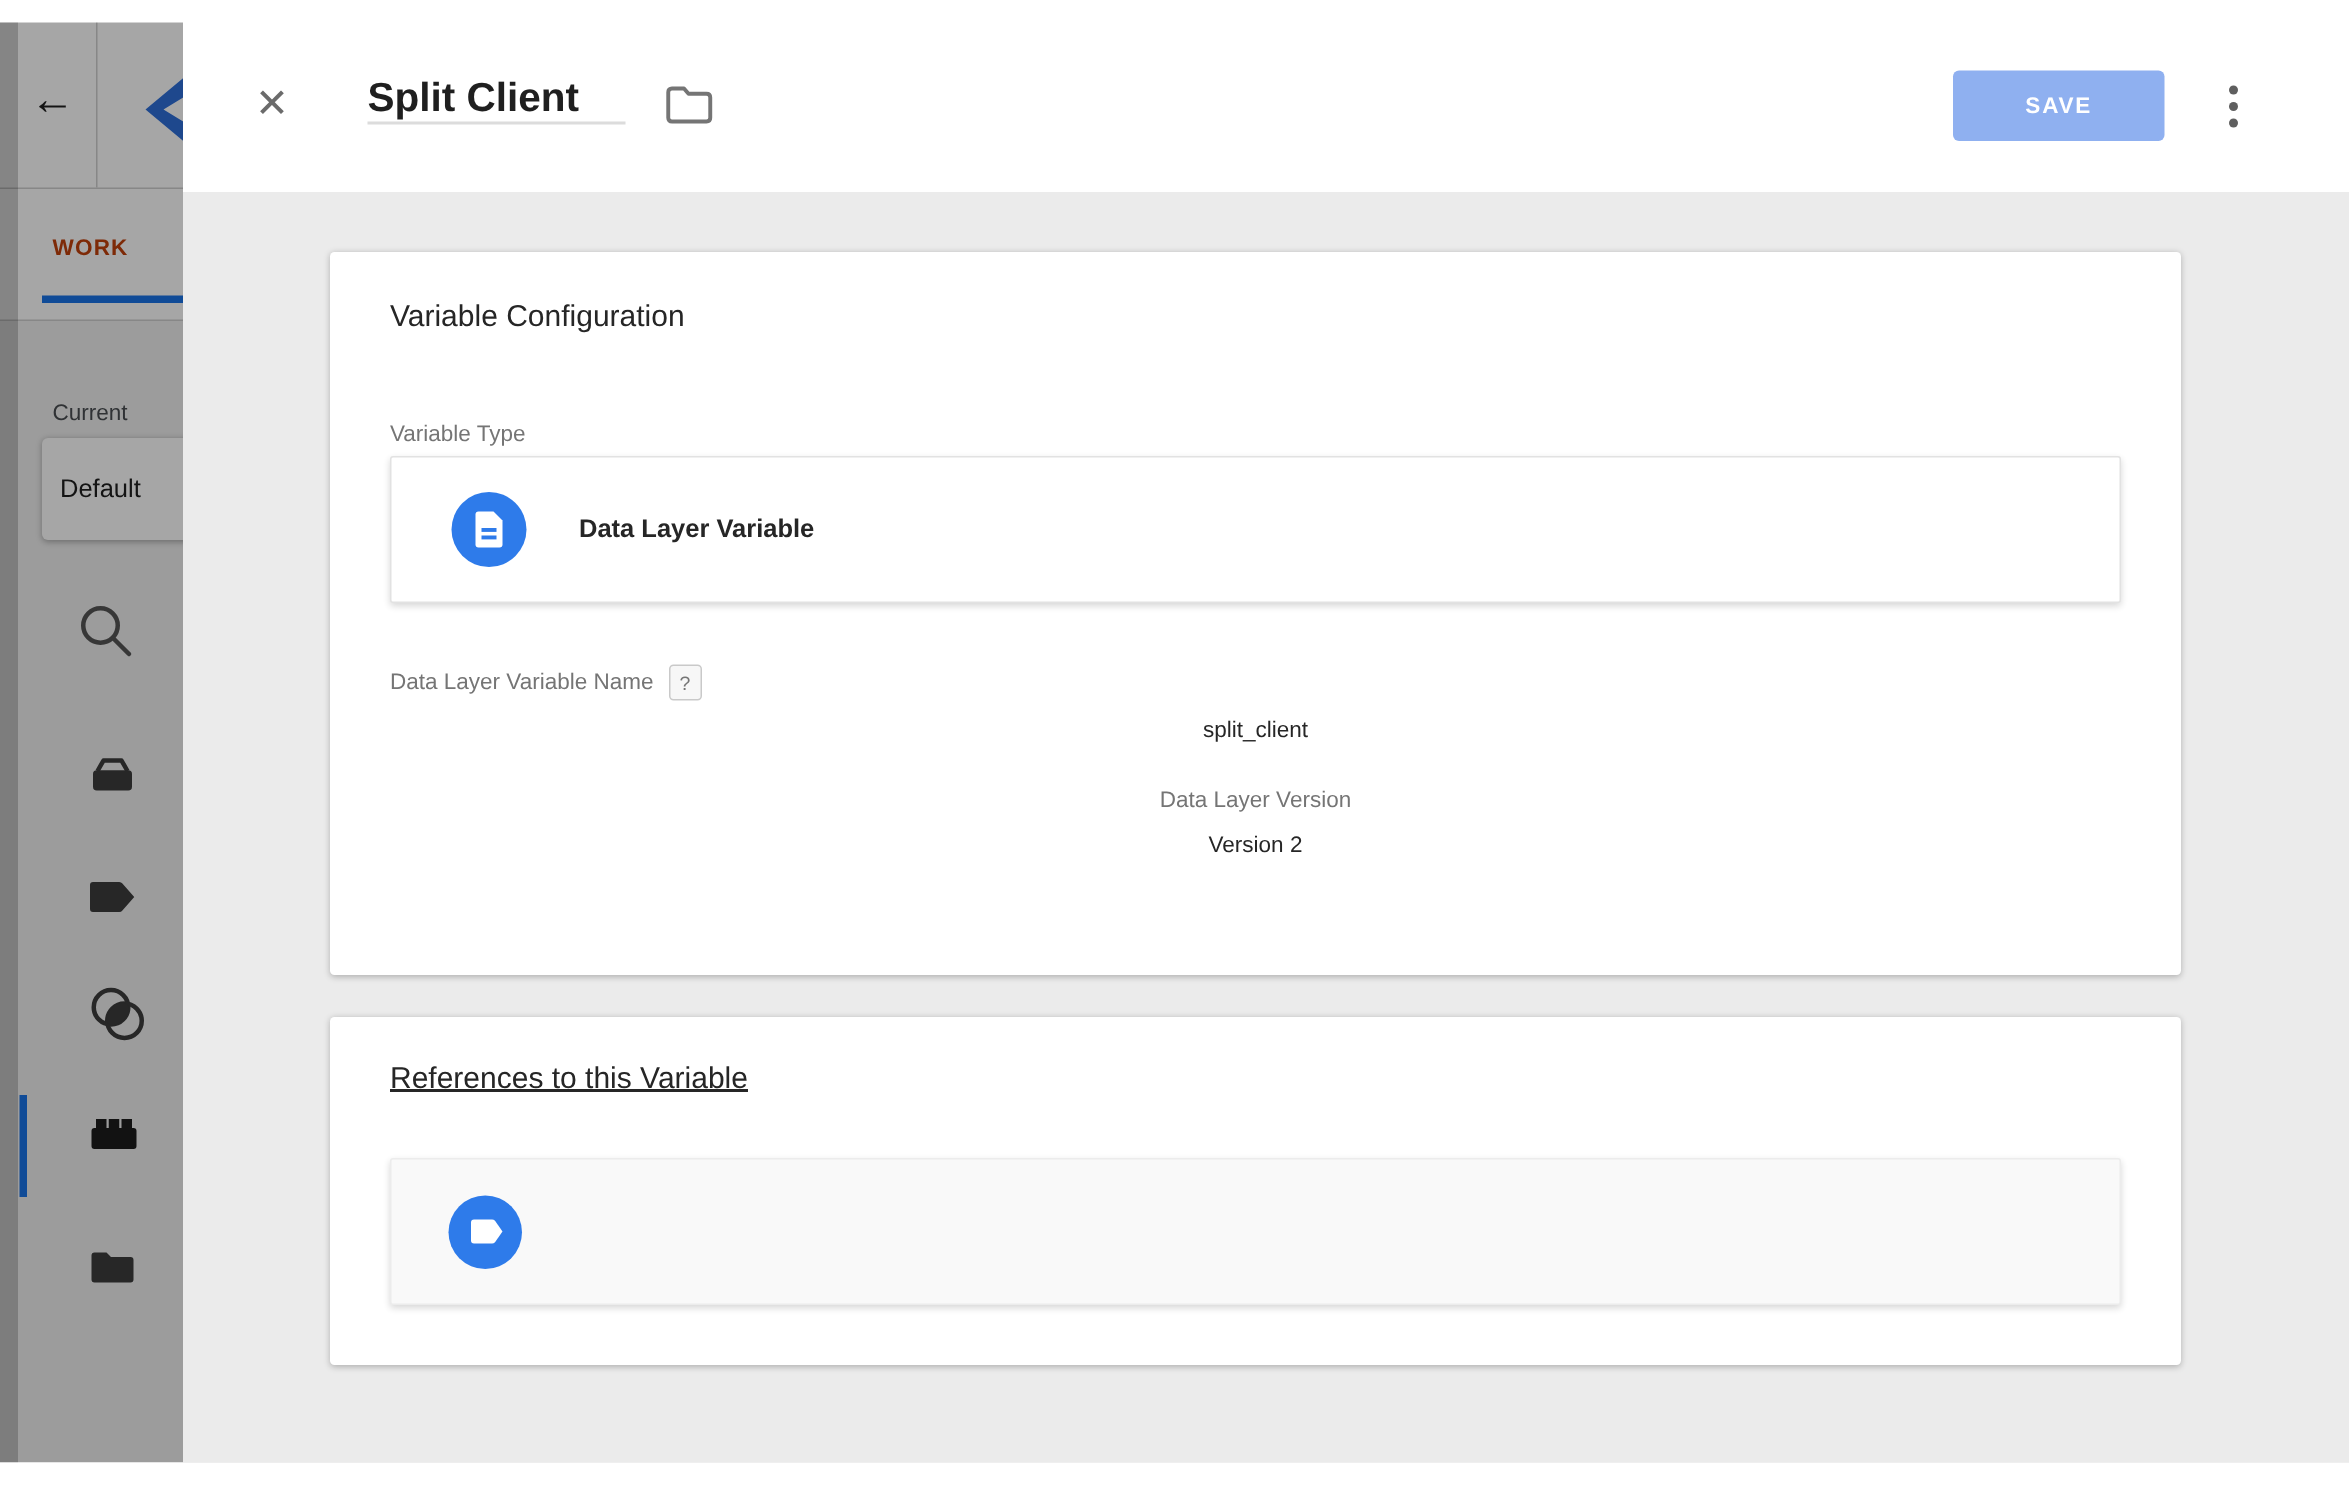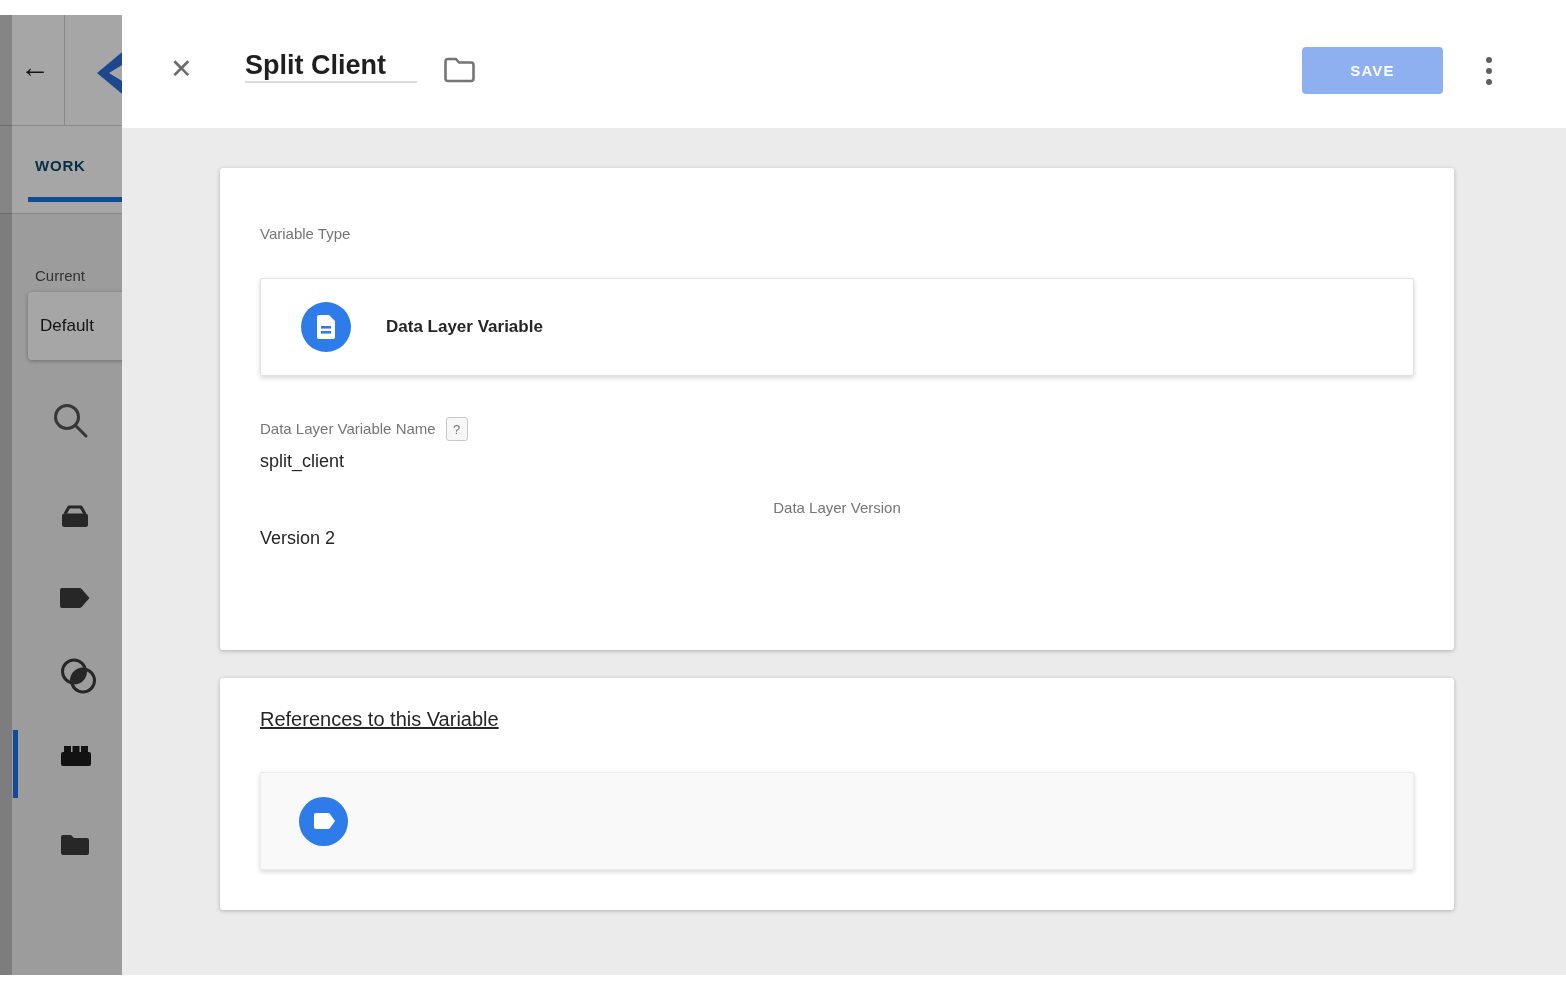--- a/index.html
+++ b/index.html
@@ -9,21 +9,21 @@
   
   .bg{position:absolute;inset:0;z-index:0;}
   .bg-header{position:absolute;left:0;top:15px;width:380px;height:110px;background:#fff;
              border-bottom:1px solid #cfcfcf;}
   .back{position:absolute;left:20px;top:36px;font-size:30px;line-height:32px;color:#1f1f1f;cursor:default;}
   .vdiv{position:absolute;left:64px;top:0;height:100%;border-left:1px solid #cfcfcf;}
   .gtm-logo{position:absolute;left:92px;top:32px;}
   .bg-tabbar{position:absolute;left:0;top:126px;width:380px;height:87px;background:#fff;
              border-bottom:1px solid #cfcfcf;}
   .tab-label{position:absolute;left:35px;top:31px;font-size:15px;font-weight:700;
-             letter-spacing:.8px;color:#0c4a6e;white-space:nowrap;}
+             letter-spacing:.8px;color:#c2410c;white-space:nowrap;}
   .tab-underline{position:absolute;left:28px;top:71px;width:110px;height:5px;background:#1a73e8;}
   .bg-sidebar{position:absolute;left:0;top:214px;width:380px;height:761px;background:#f0f0f0;}
   .current-label{position:absolute;left:35px;top:53px;font-size:15px;color:#4a4e52;white-space:nowrap;}
   .ws-card{position:absolute;left:28px;top:78px;width:160px;height:68px;background:#fff;
            border-radius:4px;box-shadow:0 1px 4px rgba(0,0,0,.3);display:flex;align-items:center;
            padding-left:12px;box-sizing:border-box;font-size:17px;color:#1f1f1f;text-align:center;}
   .search-ic{position:absolute;left:50px;top:186px;}
   .nav-ic{position:absolute;left:58px;}
   .nav-overview{top:290px;} .nav-tags{top:373px;} .nav-triggers{top:444px;}
   .nav-variables{top:529px;} .nav-folders{top:618px;}
@@ -48,31 +48,31 @@
 
   .ov-content{position:absolute;left:0;top:128px;right:0;bottom:0;}
   .card{position:absolute;left:98px;width:1234px;background:#fff;border-radius:3px;
         box-shadow:0 1px 4px rgba(0,0,0,.25);box-sizing:border-box;padding:0 40px;}
   .card1{top:40px;height:482px;}
   .card2{top:550px;height:232px;}
   .card h2{margin:0;padding-top:30px;font-size:20px;font-weight:400;color:#262626;line-height:26px;}
   .card2 h2{padding-top:28px;text-decoration:underline;}
   .field-label{font-size:15px;color:#757575;line-height:20px;}
   .vt-label{margin-top:56px;}
-  .type-box{margin-top:34px;height:96px;display:flex;align-items:center;background:#fff;
+  .type-box{margin-top:4px;height:96px;display:flex;align-items:center;background:#fff;
             border:1px solid #e2e2e2;border-radius:2px;box-shadow:0 2px 5px rgba(0,0,0,.16);cursor:pointer;}
   .circle{width:50px;height:50px;border-radius:50%;background:#2e7bea;display:flex;
           align-items:center;justify-content:center;flex:none;}
   .type-box .circle{margin-left:40px;}
   .type-name{margin-left:35px;font-size:17px;font-weight:700;color:#262626;}
   .label-row{margin-top:41px;display:flex;align-items:center;gap:10px;}
   .help{width:22px;height:24px;border:1px solid #c9c9c9;border-radius:3px;background:#f7f7f7;
         color:#757575;font-size:13px;display:flex;align-items:center;justify-content:center;
         box-sizing:border-box;cursor:pointer;}
-  .value{margin-top:9px;font-size:18px;color:#262626;line-height:22px;}
+  .value{margin-top:9px;font-size:15px;color:#262626;line-height:22px;text-align:center;}
   .ver-label{margin-top:26px;text-align:center;}
   .ref-row{margin-top:40px;height:96px;display:flex;align-items:center;background:#f9f9f9;
            border:1px solid #ececec;border-radius:2px;box-shadow:0 2px 5px rgba(0,0,0,.16);cursor:pointer;}
   .ref-row .circle{width:49px;height:49px;margin-left:38px;}
   .ref-text{margin-left:37px;}
   .ref-title{font-size:17px;font-weight:700;color:#262626;line-height:21px;}
   .ref-sub{font-size:15px;color:#757575;margin-top:5px;line-height:19px;}
 
   .bottom-strip{position:absolute;left:0;top:975px;width:100%;height:15px;background:#fff;z-index:3;}
 </style>
@@ -153,20 +153,21 @@
       <span class="kebab">
           <i></i>
           <i></i>
           <i></i>
         </span>
     </div>
 
     <div class="ov-content">
 
       <section class="card card1">
+        <h2>Variable Configuration</h2>
         <div class="field-label vt-label">Variable Type</div>
 
         <div class="type-box">
           <span class="circle">
             <svg width="22" height="26" viewBox="0 0 22 26">
               <path d="M2 3 q0-2 2-2 h10 l6 6 v16 q0 2-2 2 H4 q-2 0-2-2 z" fill="#fff"></path>
               <rect x="6" y="12" width="10" height="2.6" fill="#2e7bea"></rect>
               <rect x="6" y="17" width="10" height="2.6" fill="#2e7bea"></rect>
             </svg>
           </span>

